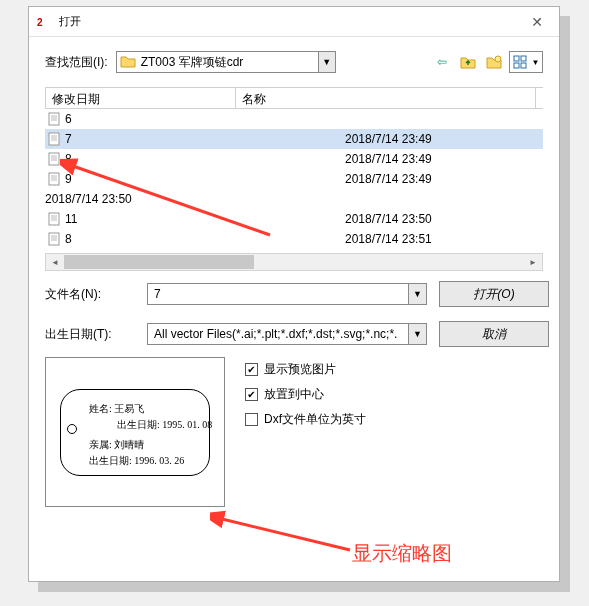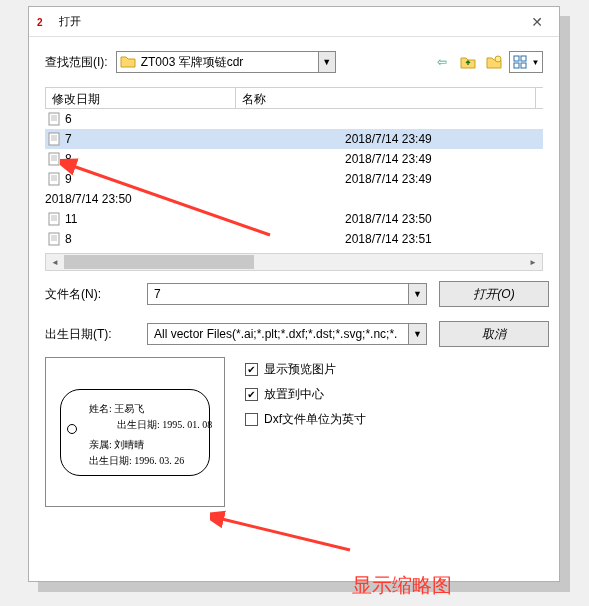--- a/index.html
+++ b/index.html
@@ -43,21 +43,21 @@
   .btn { height:26px; border:1px solid #888; background:#e9e9e9; cursor:pointer; font-size:12px;font-style:italic; }
   .bottom { display:flex; gap:20px; margin-top:10px; }
   .preview { width:180px; height:150px; border:1px solid #888; background:#fff; padding:6px; }
   .preview-inner{ width:100%; height:100%; display:flex; align-items:center; justify-content:center; }
   .dogtag { position:relative; width:150px; height:87px; border:1.5px solid #000; border-radius:20px; }
   .dogtag .hole{ position:absolute; left:6px; top:34px; width:10px; height:10px; border:1.5px solid #000; border-radius:50%; }
   .dogtag .tline{ position:absolute; left:28px; font-size:10px; font-family:"SimSun",serif; white-space:nowrap; }
   .chk-group{ display:flex; flex-direction:column; gap:8px; padding-top:4px; }
   .chk-item{ display:flex; align-items:center; gap:6px; cursor:pointer; }
   .chk-box{ width:13px; height:13px; border:1px solid #555; display:inline-flex; align-items:center; justify-content:center; font-size:10px; }
-  .annot { position:absolute; font-size:20px; color:#ff3b30;margin-top:32px; }
+  .annot { position:absolute; font-size:20px; color:#ff3b30; }
 </style>
 </head>
 <body>
 
 <div class="canvas">
   <div class="shadow"></div>
   <div class="dialog">
 
     <div class="titlebar">
       <svg class="title-icon" viewBox="0 0 16 16">

